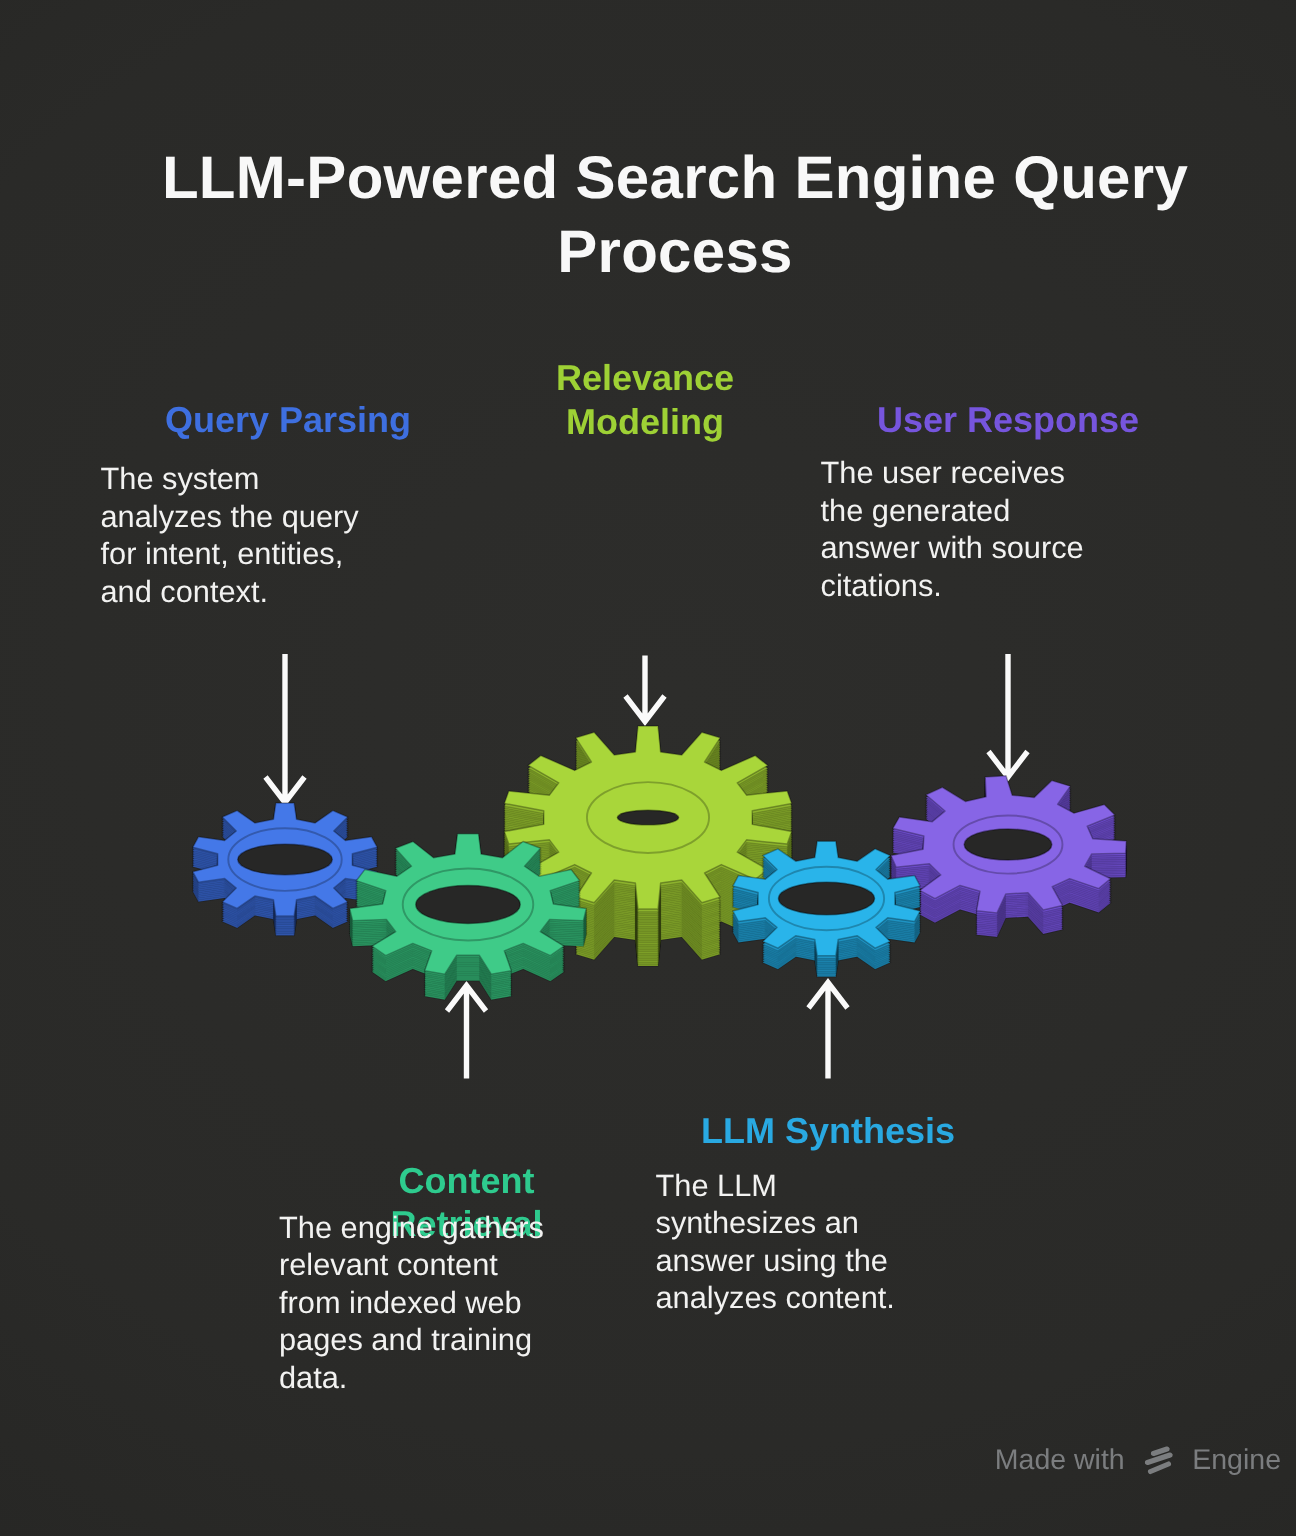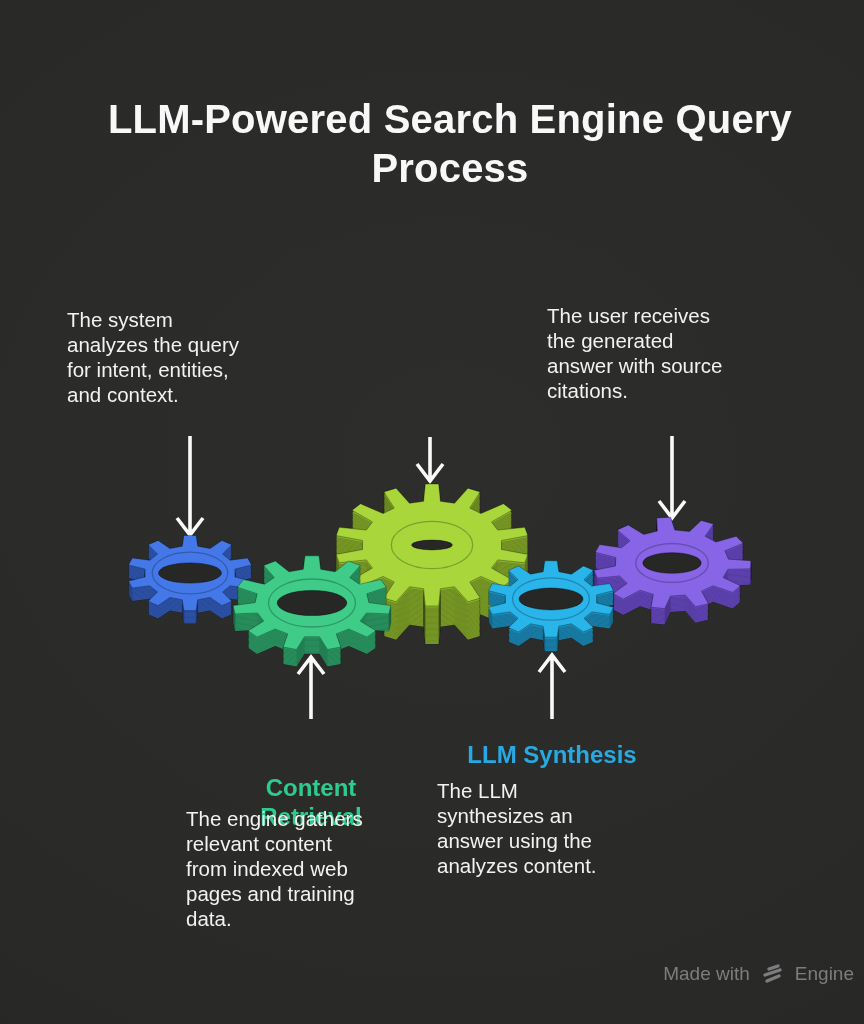--- a/index.html
+++ b/index.html
@@ -44,26 +44,30 @@
   .arrow{stroke:#fafafa;stroke-width:3.6;fill:none;stroke-linecap:butt;stroke-linejoin:miter;}
 </style>
 </head>
 <body>
 
 <div class="canvas">
 
   <div class="title">LLM-Powered Search Engine Query
 Process</div>
 
+  <div class="heading hd-qp" style="color: rgb(62, 111, 224);">Query Parsing</div>
   <div class="body-text bd-qp">The system
 analyzes the query
 for intent, entities,
 and context.</div>
 
-
+  <div class="heading hd-rm" style="color: rgb(158, 209, 53);">Relevance
+Modeling</div>
+
+  <div class="heading hd-ur" style="color: rgb(118, 85, 221);">User Response</div>
   <div class="body-text bd-ur">The user receives
 the generated
 answer with source
 citations.</div>
 
   <div class="heading hd-cr" style="color: rgb(46, 203, 142); margin-top: 34px;">Content
 Retrieval</div>
   <div class="body-text bd-cr">The engine gathers
 relevant content
 from indexed web

